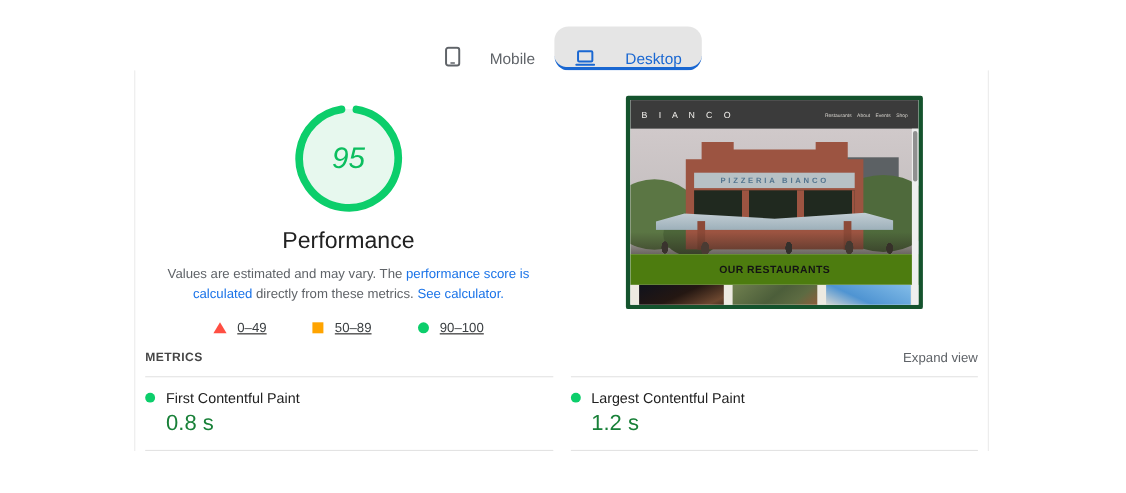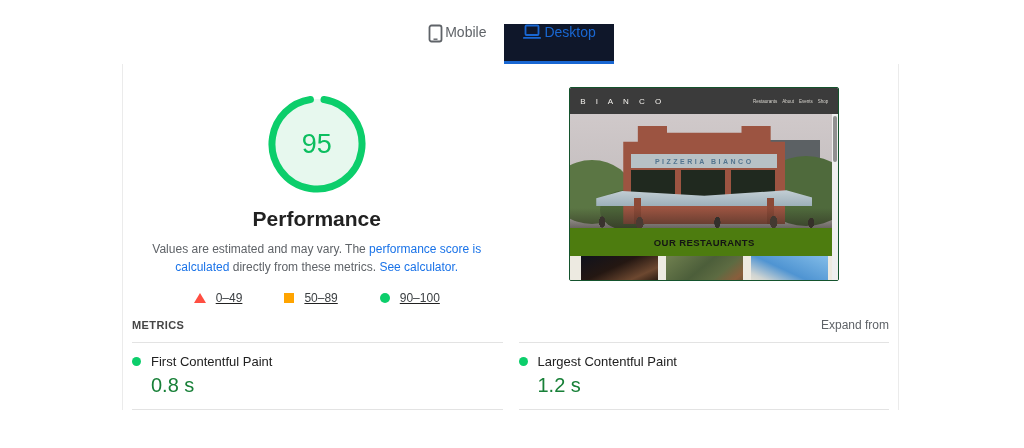--- a/index.html
+++ b/index.html
@@ -5,59 +5,59 @@
   * { margin:0; padding:0; box-sizing:border-box; }
   html,body { background:#fff; }
   body {
     width:1024px; height:448px; position:relative; overflow:hidden;
     font-family:"Liberation Sans", sans-serif; color:#212121;
   }
 
   
   .tabbar { position:absolute; top:24px; left:0; width:100%; display:flex; justify-content:center; }
   .tab {
-    display:flex; align-items:flex-start; gap:2px; height:40px; padding:0 18px;
+    display:flex; align-items:flex-end; gap:26px; height:40px; padding:0 18px;
     font-size:14px; cursor:pointer; border-bottom:3px solid transparent;
   }
   .tab.inactive { color:#5f6368; }
-  .tab.active { color:#1967d2; background:#0f172a; border-bottom-color:#1967d2; }
+  .tab.active { color:#1967d2; background:#e5e5e5; border-bottom-color:#1967d2;border-radius:13px; }
   .tab svg { display:block; }
 
   
   .card {
     position:absolute; left:122px; top:64px; width:777px; height:346px;
     border-left:1px solid #ebebeb; border-right:1px solid #ebebeb;
     display:flex; flex-direction:column;
   }
   .columns { display:flex; height:250px; }
   .col { width:50%; }
   .left-col { text-align:center; }
 
   
-  .gauge-wrap { position:relative; width:100px; height:100px; margin:30px auto 0; }
+  .gauge-wrap { position:relative; width:100px; height:100px; margin:30px auto 0;font-style:italic; }
   .gauge-score {
     position:absolute; inset:0; display:flex; align-items:center; justify-content:center;
     font-size:27px; color:#0cbe5f;
   }
-  .perf-title { margin-top:13px; font-size:21px; color:#212121; font-weight:700; }
+  .perf-title { margin-top:13px; font-size:21px; color:#212121; font-weight:400; }
   .disclaimer {
     width:384px; margin:9px auto 0; font-size:12px; line-height:18px; color:#5f6368;
   }
   .disclaimer a { color:#1a73e8; text-decoration:none; cursor:pointer; }
 
   .legend { display:flex; justify-content:center; gap:42px; margin-top:15px; align-items:center;text-decoration:underline; }
   .legend-item { display:flex; align-items:center; gap:10px; font-size:12px; color:#3c4043; }
   .sw-triangle { width:0; height:0; border-left:6px solid transparent; border-right:6px solid transparent; border-bottom:10px solid #ff4e42; }
   .sw-square { width:10px; height:10px; background:#ffa400; }
   .sw-circle { width:10px; height:10px; border-radius:50%; background:#0cce6b; }
 
   
   .thumb {
     width:270px; height:194px; margin:23px auto 0; position:relative;
-    border:1px solid #14532d; border-radius:2px; overflow:hidden; background:#fff; cursor:pointer;
+    border:4px solid #14532d; border-radius:2px; overflow:hidden; background:#fff; cursor:pointer;
   }
   .thumb-header {
     height:26px; background:#3b3b3b; display:flex; align-items:center; justify-content:space-between;
     padding:0 10px; position:relative; z-index:3;
   }
   .thumb-logo { color:#f4f2ee; font-size:8px; letter-spacing:4px; font-weight:400; }
   .thumb-nav { display:flex; gap:5px; }
   .thumb-nav span { color:#d8d5cf; font-size:4.5px; }
   .hero { position:relative; height:114px; overflow:hidden;
     background:linear-gradient(#d0c9ca 0%, #c6c0c1 55%, #b9b5b2 100%); }
@@ -219,21 +219,21 @@
         </div>
         <div class="thumb-scrollbar">
           <div class="thumb-scroll-thumb"></div>
         </div>
       </div>
     </div>
   </div>
 
   <div class="metrics-header">
     <span class="metrics-title">METRICS</span>
-    <span class="expand-view">Expand from</span>
+    <span class="expand-view">Expand view</span>
   </div>
   <div class="metrics-grid">
     <div class="metric">
       <div class="metric-name-row">
         <span class="metric-dot"></span>
         <span class="metric-name">First Contentful Paint</span>
       </div>
       <div class="metric-value">0.8 s</div>
     </div>
     <div class="metric">

